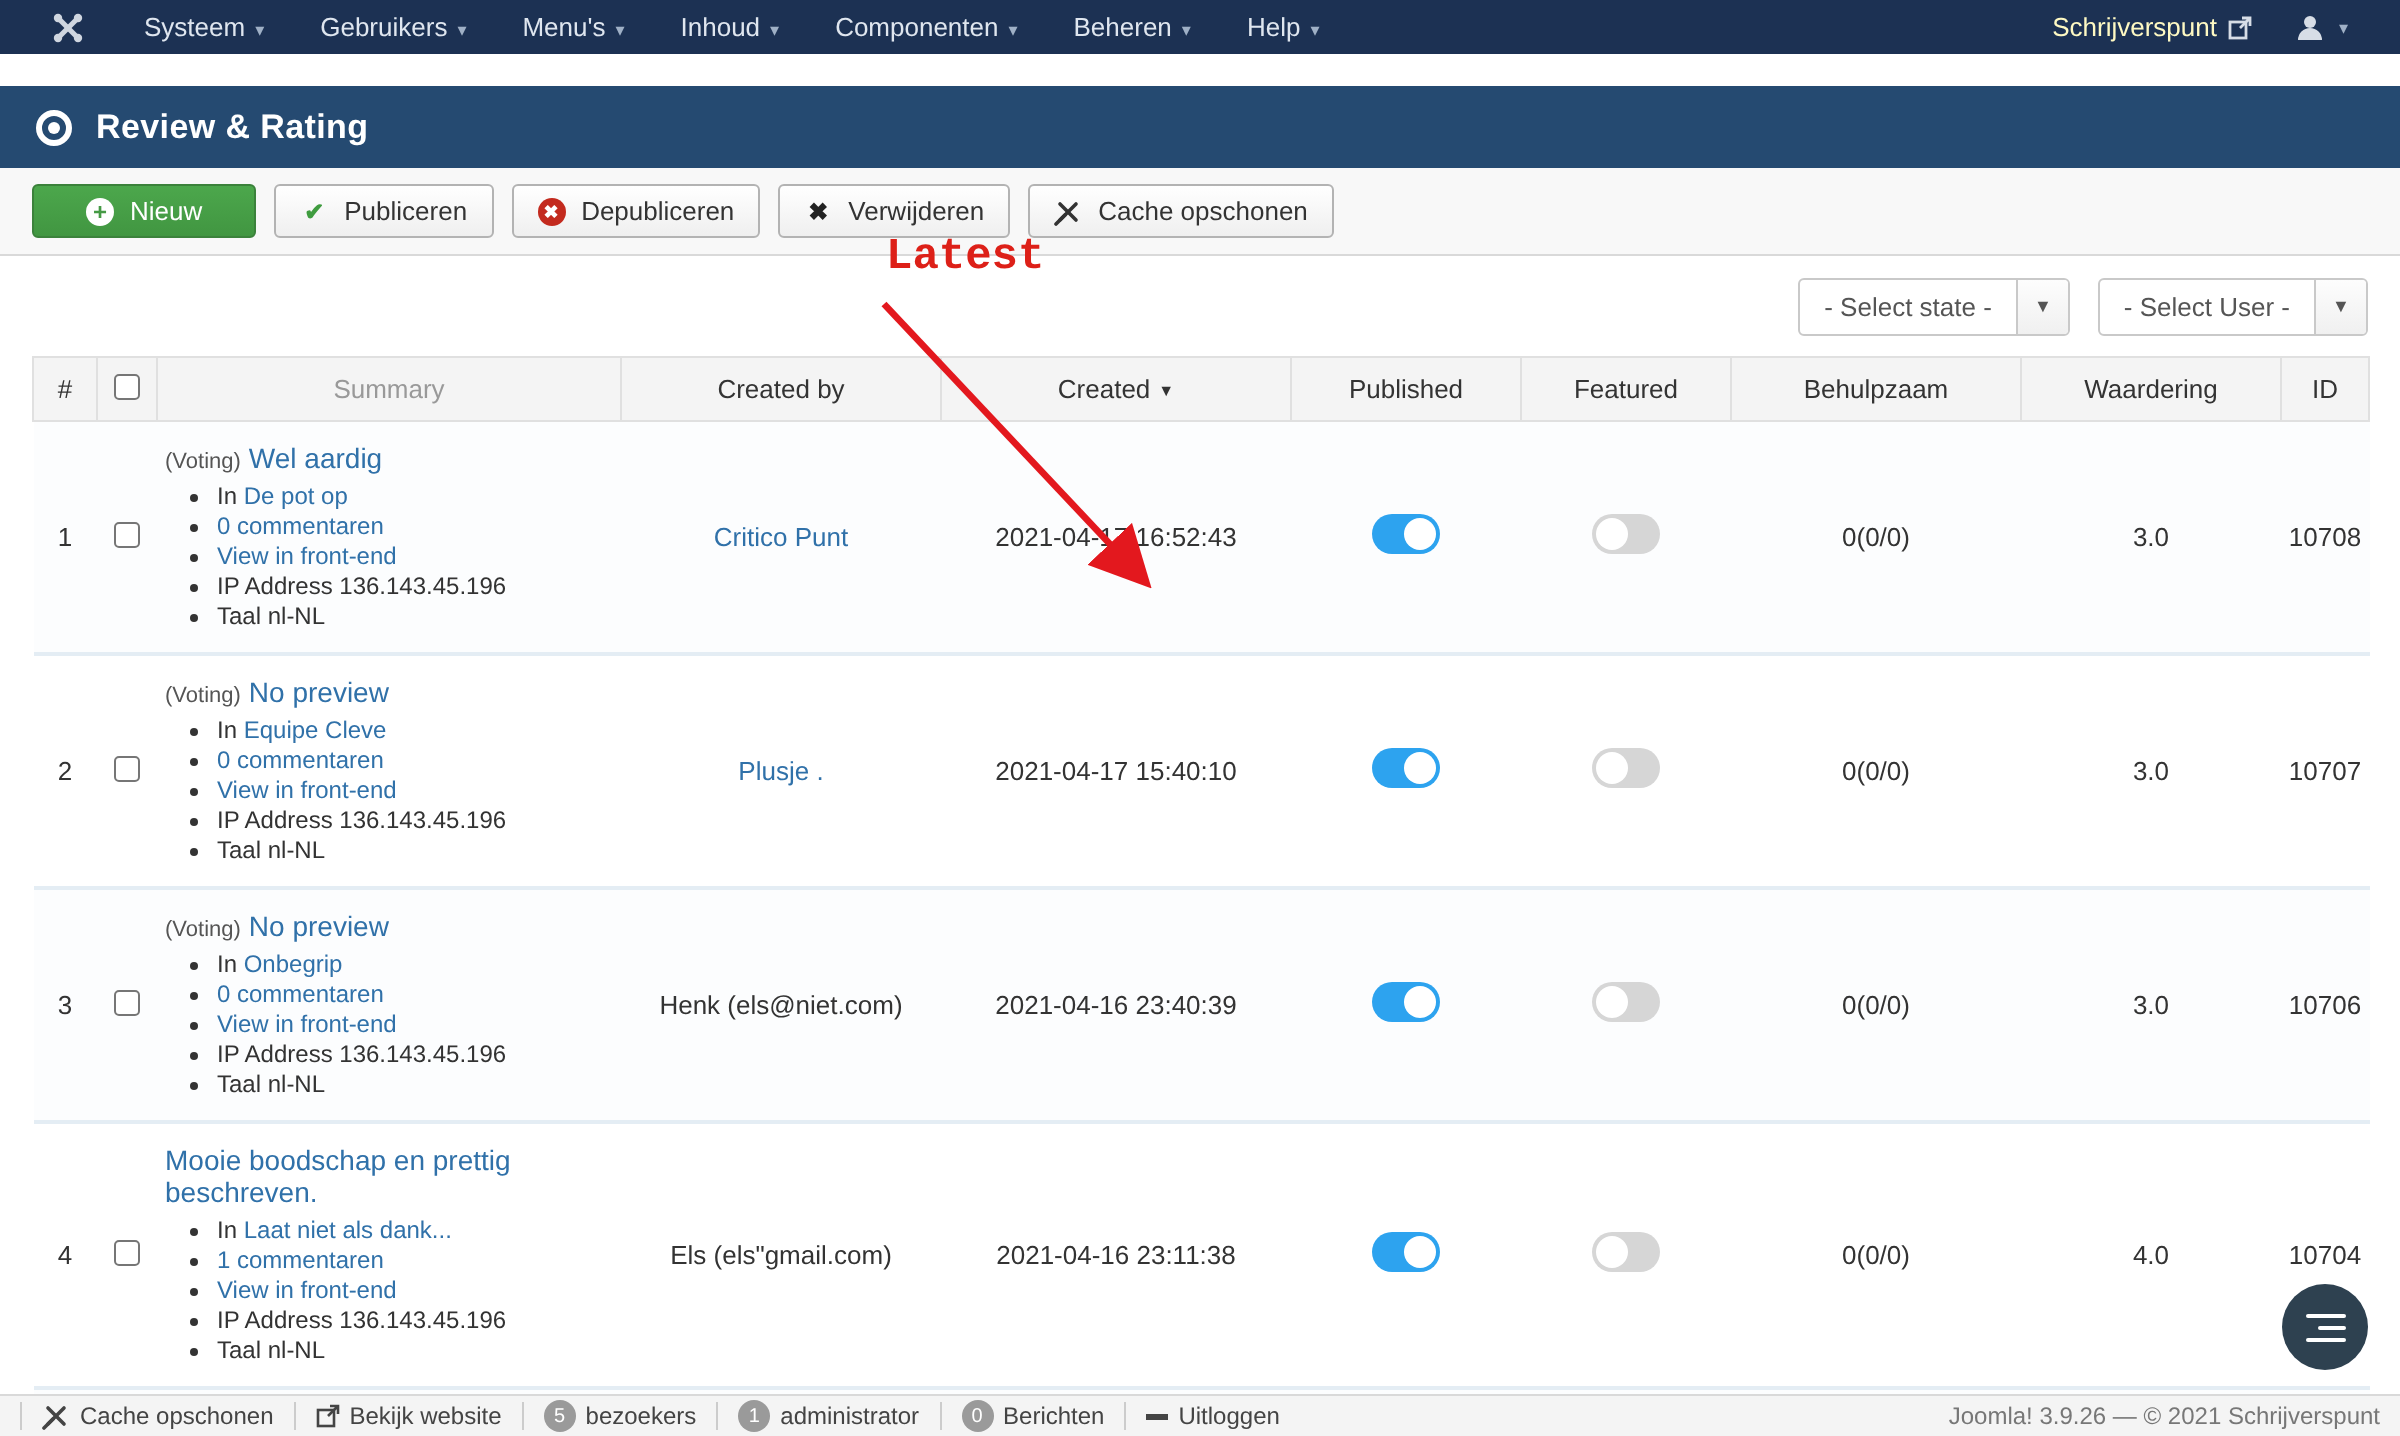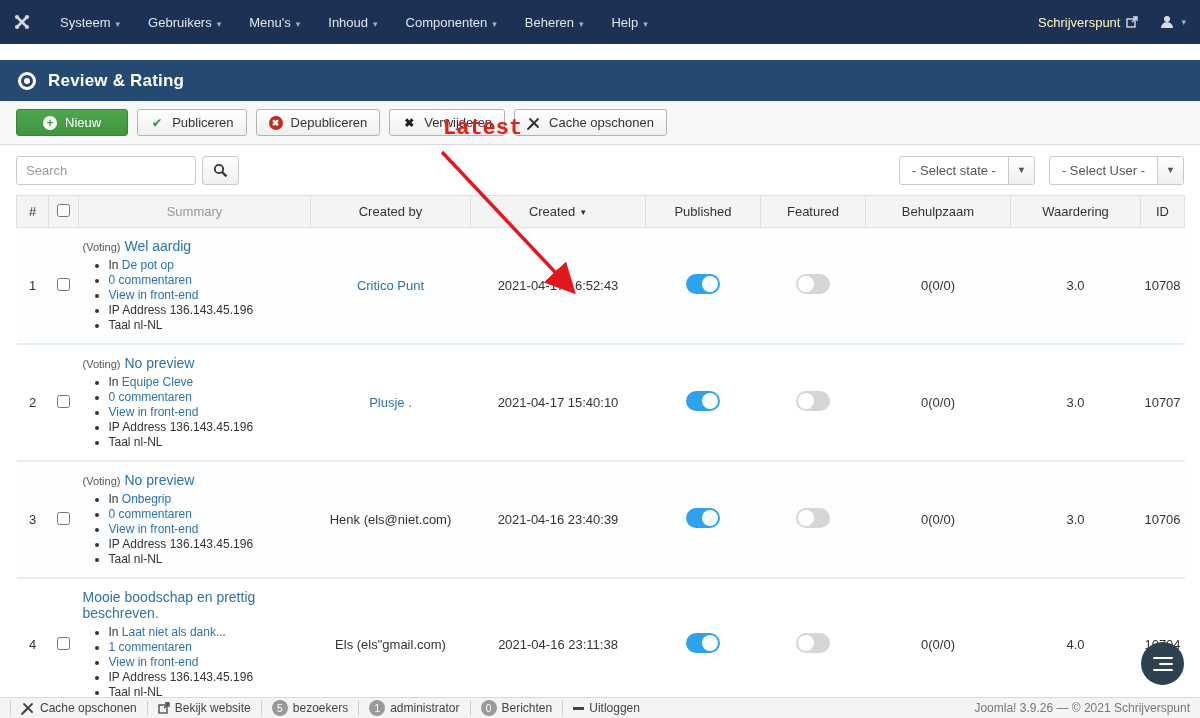--- a/index.html
+++ b/index.html
@@ -1,21 +1,21 @@
 <!DOCTYPE html>
 <html><head>
 <meta charset="utf-8">
 <style>
   * { margin:0; padding:0; box-sizing:border-box; }
   html,body { width:1200px; height:718px; overflow:hidden; background:#fff;
               font-family:"Liberation Sans", sans-serif; }
 
   
-  .topbar { height:44px; background:#1c3153; display:flex; align-items:center;
-            padding:0 14px; color:#e8ecf2; font-size:13px; }
+  .topbar { height:27px; background:#1c3153; display:flex; align-items:center;
+            padding:0 26px; color:#e8ecf2; font-size:13px; }
   .topbar .jicon { margin-right:18px; display:flex; align-items:center; }
   .nav-items { display:flex; gap:4px; }
   .nav-item { padding:4px 12px; cursor:pointer; white-space:nowrap; color:#dfe6ef; }
   .nav-item .caret { font-size:9px; margin-left:5px; color:#9fb0c6; }
   .topbar-right { margin-left:auto; display:flex; align-items:center; gap:22px; }
   .site-link { display:flex; align-items:center; gap:6px; color:#fef9c3;text-align:center; }
   .user-menu { display:flex; align-items:center; gap:7px; }
   .user-menu .caret { font-size:9px; color:#9fb0c6; }
 
   
@@ -203,29 +203,20 @@
           <line x1="3" y1="3" x2="11" y2="11"></line>
           <line x1="11" y1="3" x2="3" y2="11"></line>
           <line x1="1" y1="13" x2="5.5" y2="8.5"></line>
         </g>
       </svg>
       <span>Cache opschonen</span>
     </button>
   </div>
 
 <div class="filterbar">
-  <div class="search-wrap">
-    <input class="search-input" type="text" placeholder="Search" style="">
-    <button class="search-btn">
-      <svg width="15" height="15" viewBox="0 0 15 15">
-        <circle cx="6" cy="6" r="4.2" fill="none" stroke="#333" stroke-width="1.8"></circle>
-        <line x1="9.3" y1="9.3" x2="13.4" y2="13.4" stroke="#333" stroke-width="2.2"></line>
-      </svg>
-    </button>
-  </div>
   <div class="filter-selects">
     <div class="select">
       <span class="sel-label">- Select state -</span>
       <span class="sel-caret">▼</span>
     </div>
     <div class="select">
       <span class="sel-label">- Select User -</span>
       <span class="sel-caret">▼</span>
     </div>
   </div>

